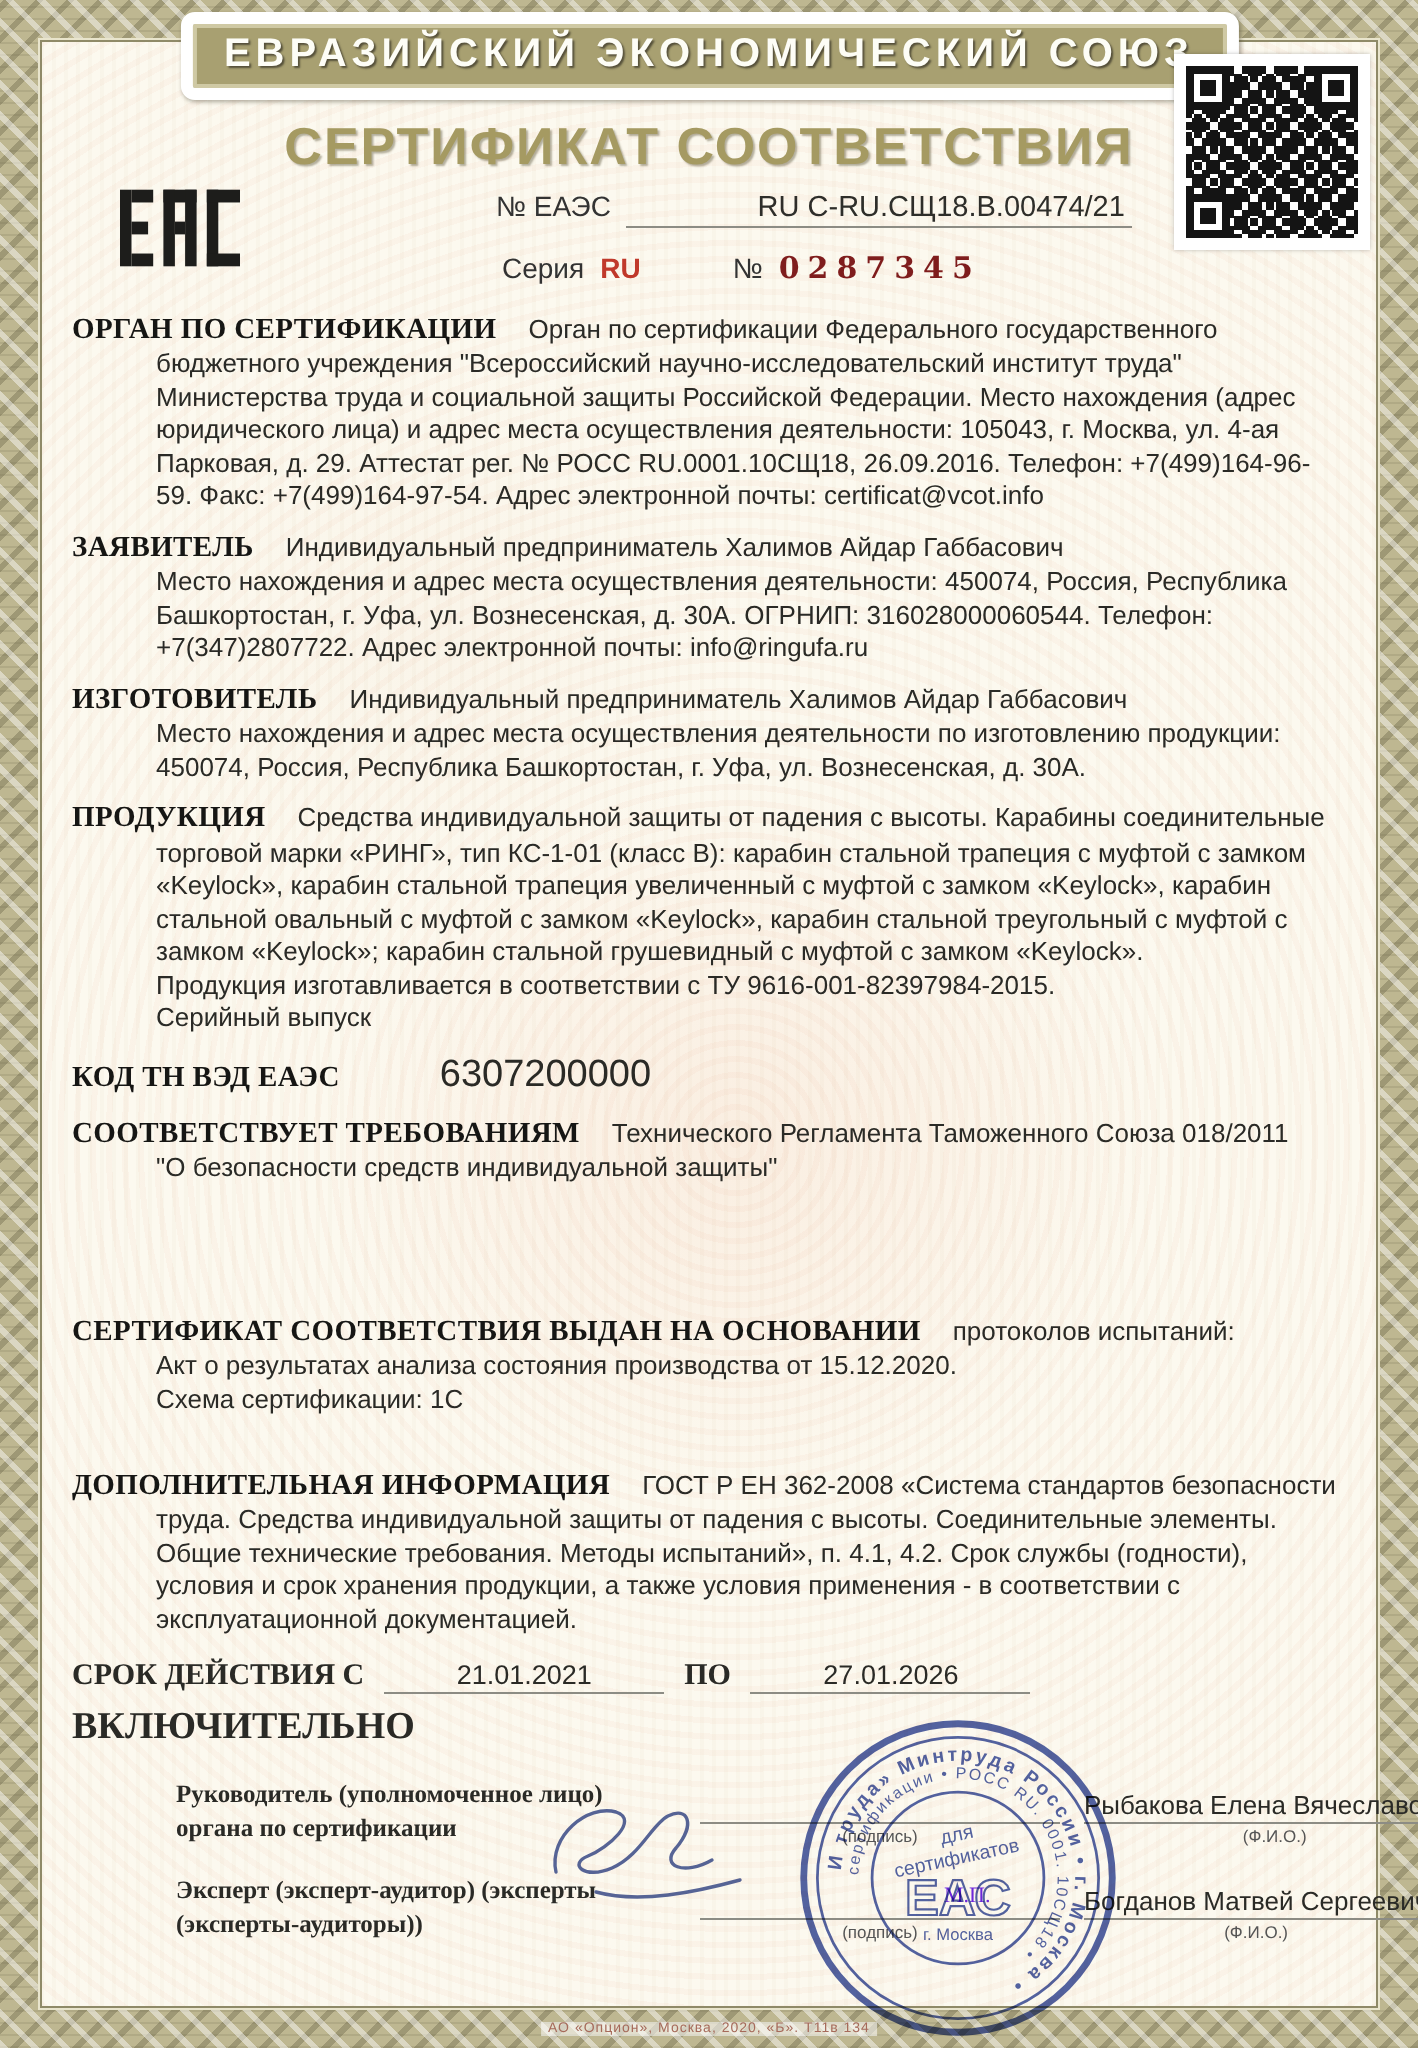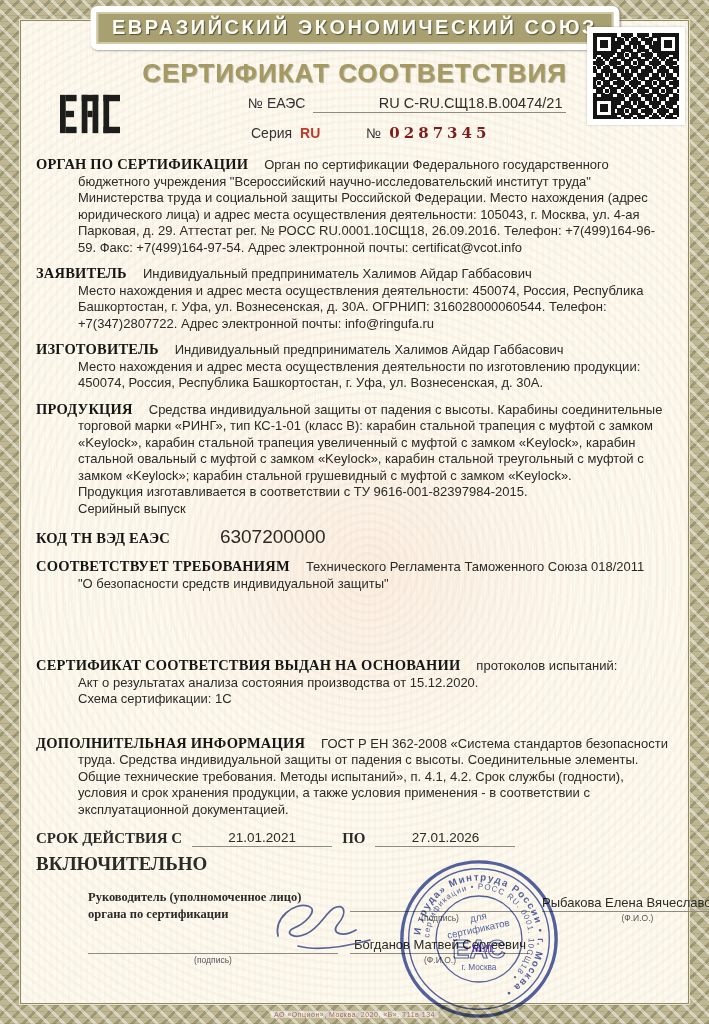--- a/index.html
+++ b/index.html
@@ -219,20 +219,21 @@
       <div class="sig-line"></div>
       <div class="sig-cap">(подпись)</div>
     </div>
     <div class="sig-right">
       <div class="sig-name">Рыбакова Елена Вячеславовна</div>
       <div class="sig-cap">(Ф.И.О.)</div>
     </div>
   </div>
 
   <div class="sig-row">
+    <div class="sig-role">Эксперт (эксперт-аудитор) (эксперты (эксперты-аудиторы))</div>
     <div class="sig-mid">
       <div class="sig-line"></div>
       <div class="sig-cap">(подпись)</div>
     </div>
     <div class="sig-right">
       <div class="sig-name">Богданов Матвей Сергеевич</div>
       <div class="sig-cap">(Ф.И.О.)</div>
     </div>
   </div>
 

